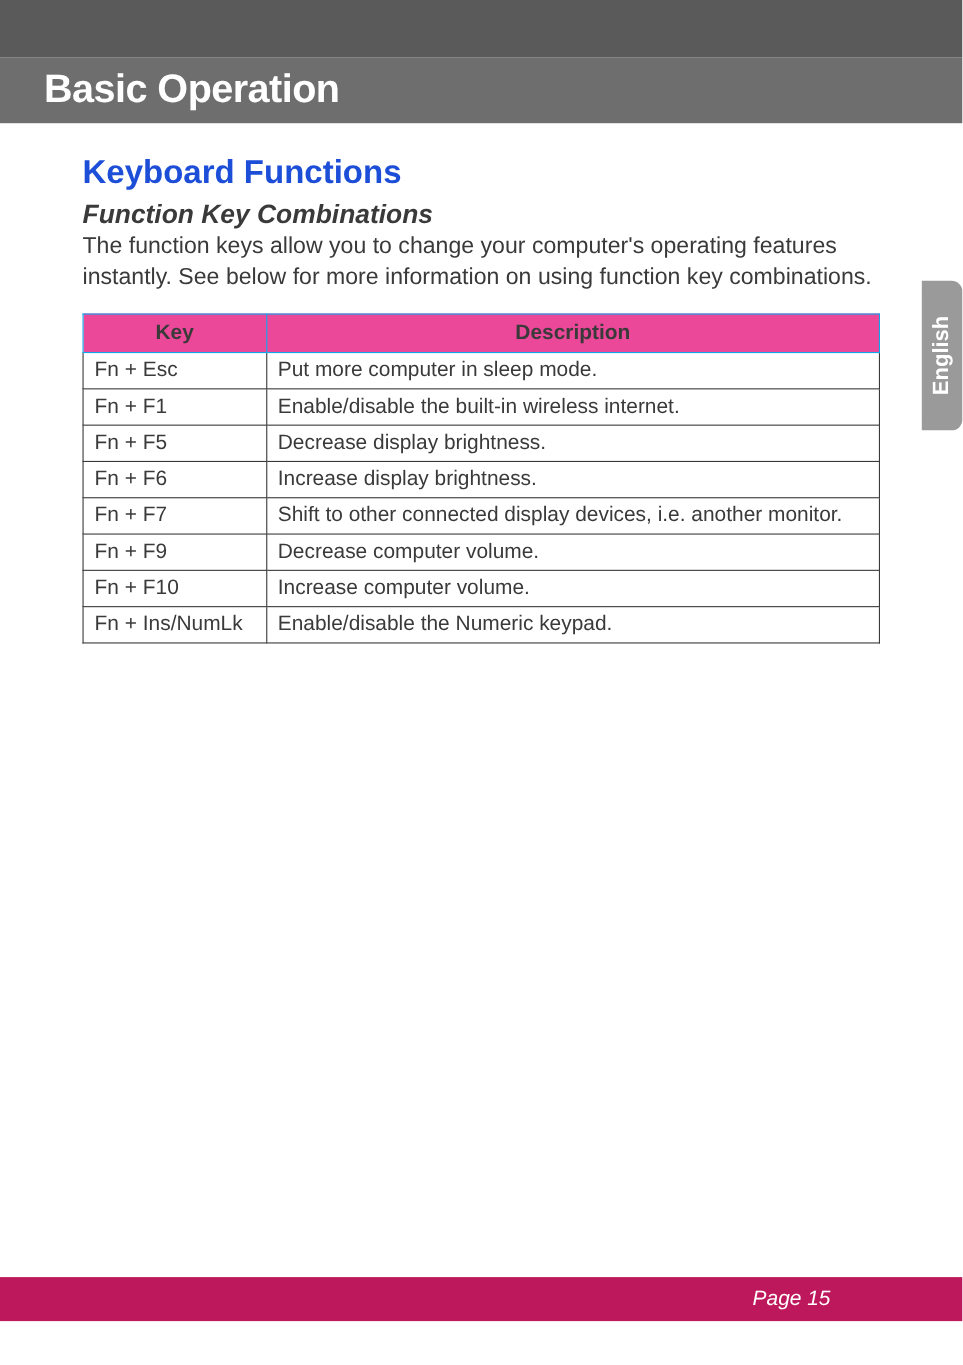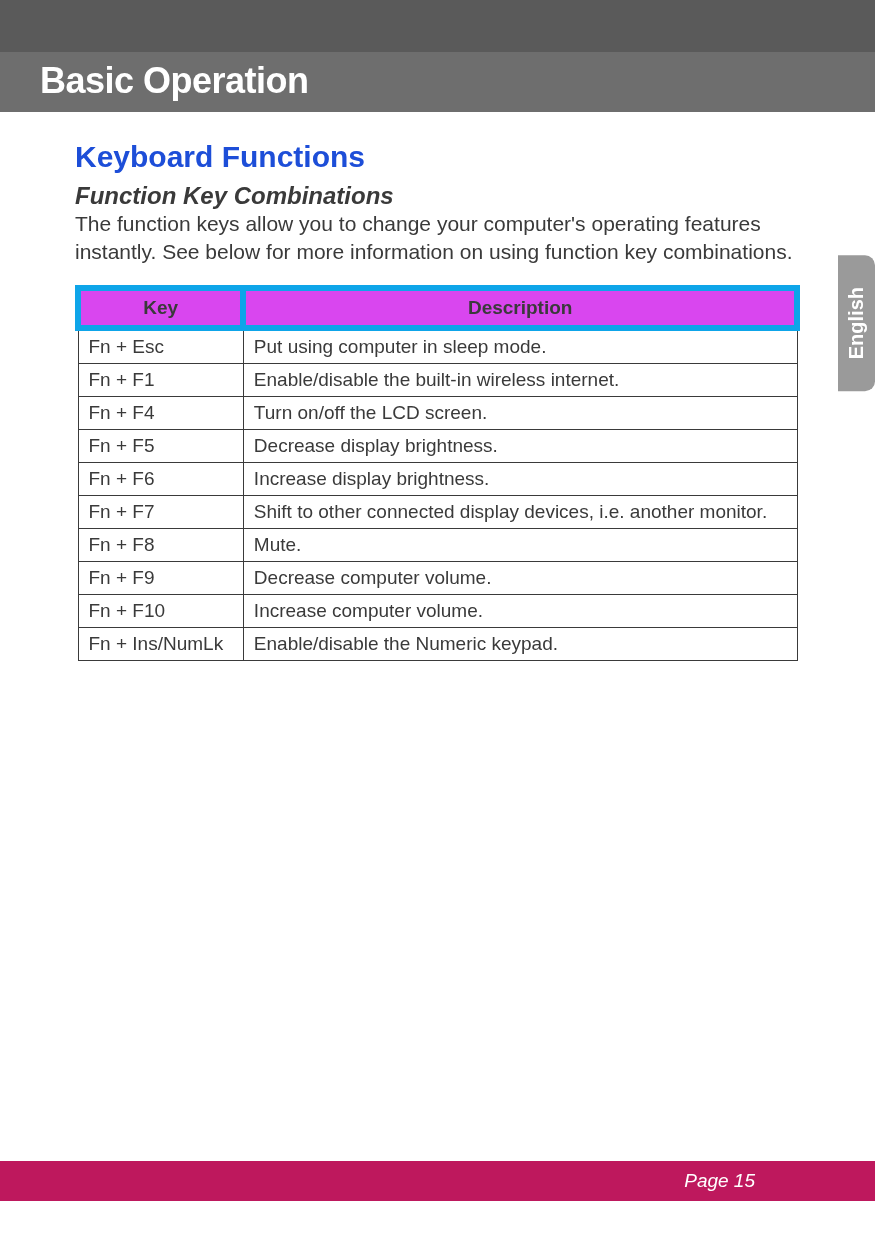--- a/index.html
+++ b/index.html
@@ -58,22 +58,22 @@
       line-height: 1.35;
       color: #3a3a3a;
       margin-bottom: 18px;
     }
     table {
       border-collapse: collapse;
       width: 100%;
       font-size: 19px;
     }
     th {
-      background: #d946ef;
-      border: 6px solid #0ea5e9;
+      background: #ec4899;
+      border: 1px solid #0ea5e9;
       padding: 6px 26px;
       font-weight: bold;
       text-align: center;
       color: #3a3a3a;
     }
     th:first-child {
       width: 23%;
     }
     td {
       border: 1px solid #3a3a3a;
@@ -128,45 +128,37 @@
   <table>
     <thead>
       <tr>
         <th>Key</th>
         <th>Description</th>
       </tr>
     </thead>
     <tbody>
       <tr>
           <td>Fn + Esc</td>
-          <td>Put using computer in sleep mode.</td>
+          <td>Put more computer in sleep mode.</td>
         </tr>
       <tr>
           <td>Fn + F1</td>
           <td>Enable/disable the built-in wireless internet.</td>
-        </tr>
-      <tr>
-          <td>Fn + F4</td>
-          <td>Turn on/off the LCD screen.</td>
         </tr>
       <tr>
           <td>Fn + F5</td>
           <td>Decrease display brightness.</td>
         </tr>
       <tr>
           <td>Fn + F6</td>
           <td>Increase display brightness.</td>
         </tr>
       <tr>
           <td>Fn + F7</td>
           <td>Shift to other connected display devices, i.e. another monitor.</td>
-        </tr>
-      <tr>
-          <td>Fn + F8</td>
-          <td>Mute.</td>
         </tr>
       <tr>
           <td>Fn + F9</td>
           <td>Decrease computer volume.</td>
         </tr>
       <tr>
           <td>Fn + F10</td>
           <td>Increase computer volume.</td>
         </tr>
       <tr>

